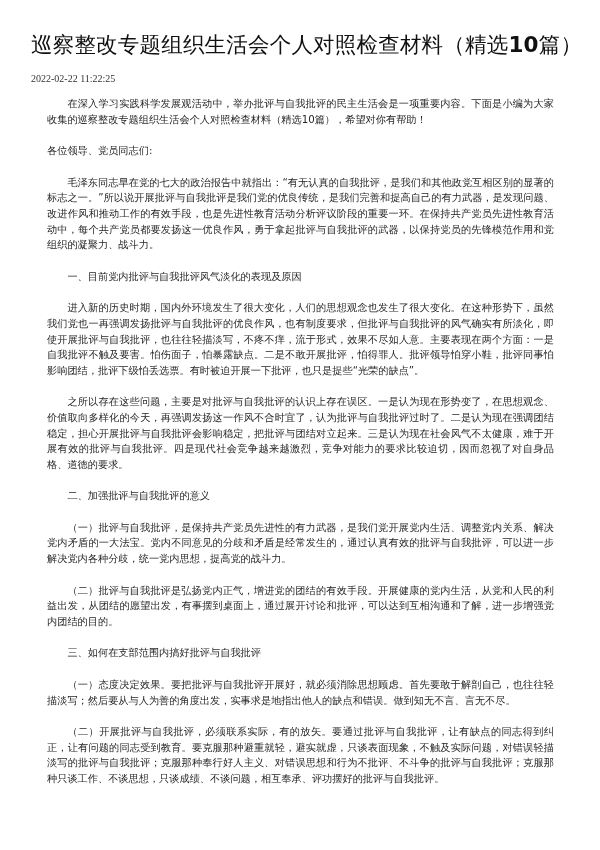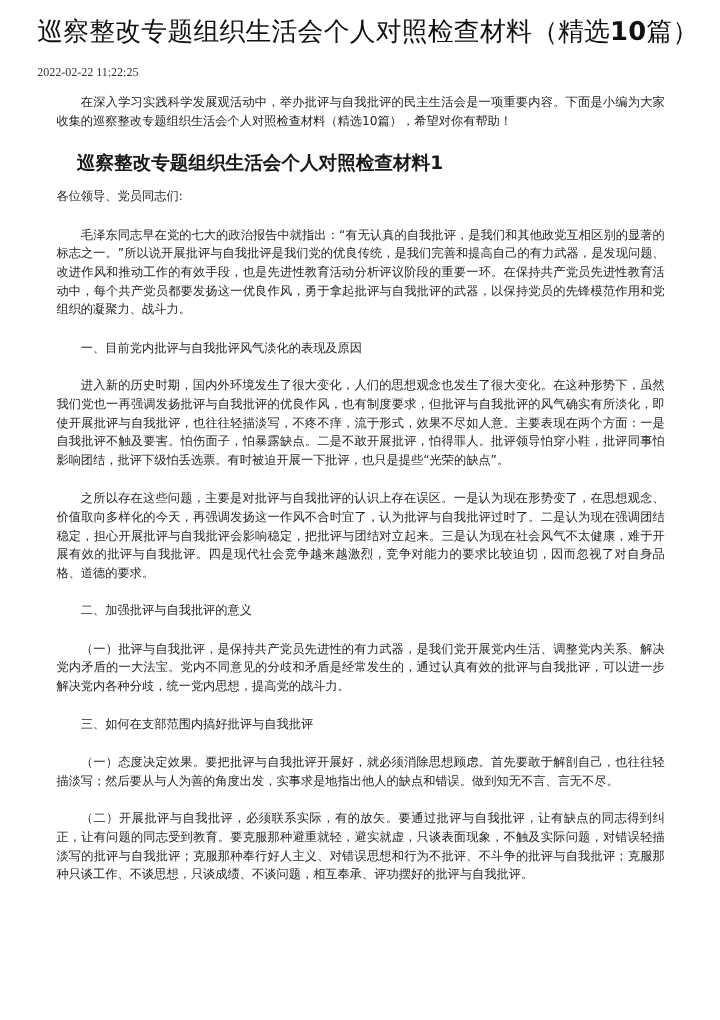--- a/index.html
+++ b/index.html
@@ -16,21 +16,21 @@
     }
     .page {
       position: relative;
       width: 600px;
       height: 850px;
       box-sizing: border-box;
       padding: 0 30px 0 31px;
     }
     .page-title {
       margin: 0;
-      padding-top: 12px;
+      padding-top: 30px;
       font-size: 21.5px;
       line-height: 30px;
       font-weight: normal;
       color: #111111;
       letter-spacing: 0.2px;
       white-space: nowrap;
     }
     .page-title .num {
       font-weight: bold;
     }
@@ -75,27 +75,27 @@
 </head>
 <body>
 
 <div class="page">
   <h1 class="page-title"><span>巡察整改专题组织生活会个人对照检查材料（精选</span><span class="num">10</span><span>篇）</span></h1>
 
   <div class="timestamp">2022-02-22 11:22:25</div>
 
   <p class="para intro">在深入学习实践科学发展观活动中，举办批评与自我批评的民主生活会是一项重要内容。下面是小编为大家收集的巡察整改专题组织生活会个人对照检查材料（精选10篇），希望对你有帮助！</p>
 
-  <h2 class="article-title">巡察整改专题组织生活会个人对照检查材料1</h2>
 
   <p class="para salutation">各位领导、党员同志们:</p>
 
   <p class="para gap">毛泽东同志早在党的七大的政治报告中就指出：“有无认真的自我批评，是我们和其他政党互相区别的显著的标志之一。”所以说开展批评与自我批评是我们党的优良传统，是我们完善和提高自己的有力武器，是发现问题、改进作风和推动工作的有效手段，也是先进性教育活动分析评议阶段的重要一环。在保持共产党员先进性教育活动中，每个共产党员都要发扬这一优良作风，勇于拿起批评与自我批评的武器，以保持党员的先锋模范作用和党组织的凝聚力、战斗力。</p>
   <p class="para heading-para">一、目前党内批评与自我批评风气淡化的表现及原因</p>
   <p class="para gap">进入新的历史时期，国内外环境发生了很大变化，人们的思想观念也发生了很大变化。在这种形势下，虽然我们党也一再强调发扬批评与自我批评的优良作风，也有制度要求，但批评与自我批评的风气确实有所淡化，即使开展批评与自我批评，也往往轻描淡写，不疼不痒，流于形式，效果不尽如人意。主要表现在两个方面：一是自我批评不触及要害。怕伤面子，怕暴露缺点。二是不敢开展批评，怕得罪人。批评领导怕穿小鞋，批评同事怕影响团结，批评下级怕丢选票。有时被迫开展一下批评，也只是提些“光荣的缺点”。</p>
   <p class="para gap">之所以存在这些问题，主要是对批评与自我批评的认识上存在误区。一是认为现在形势变了，在思想观念、价值取向多样化的今天，再强调发扬这一作风不合时宜了，认为批评与自我批评过时了。二是认为现在强调团结稳定，担心开展批评与自我批评会影响稳定，把批评与团结对立起来。三是认为现在社会风气不太健康，难于开展有效的批评与自我批评。四是现代社会竞争越来越激烈，竞争对能力的要求比较迫切，因而忽视了对自身品格、道德的要求。</p>
   <p class="para heading-para">二、加强批评与自我批评的意义</p>
   <p class="para gap">（一）批评与自我批评，是保持共产党员先进性的有力武器，是我们党开展党内生活、调整党内关系、解决党内矛盾的一大法宝。党内不同意见的分歧和矛盾是经常发生的，通过认真有效的批评与自我批评，可以进一步解决党内各种分歧，统一党内思想，提高党的战斗力。</p>
+  <p class="para gap">（二）批评与自我批评是弘扬党内正气，增进党的团结的有效手段。开展健康的党内生活，从党和人民的利益出发，从团结的愿望出发，有事摆到桌面上，通过展开讨论和批评，可以达到互相沟通和了解，进一步增强党内团结的目的。</p>
   <p class="para heading-para">三、如何在支部范围内搞好批评与自我批评</p>
   <p class="para gap">（一）态度决定效果。要把批评与自我批评开展好，就必须消除思想顾虑。首先要敢于解剖自己，也往往轻描淡写；然后要从与人为善的角度出发，实事求是地指出他人的缺点和错误。做到知无不言、言无不尽。</p>
   <p class="para gap">（二）开展批评与自我批评，必须联系实际，有的放矢。要通过批评与自我批评，让有缺点的同志得到纠正，让有问题的同志受到教育。要克服那种避重就轻，避实就虚，只谈表面现象，不触及实际问题，对错误轻描淡写的批评与自我批评；克服那种奉行好人主义、对错误思想和行为不批评、不斗争的批评与自我批评；克服那种只谈工作、不谈思想，只谈成绩、不谈问题，相互奉承、评功摆好的批评与自我批评。</p>
 
 </div>
 
 </body></html>

